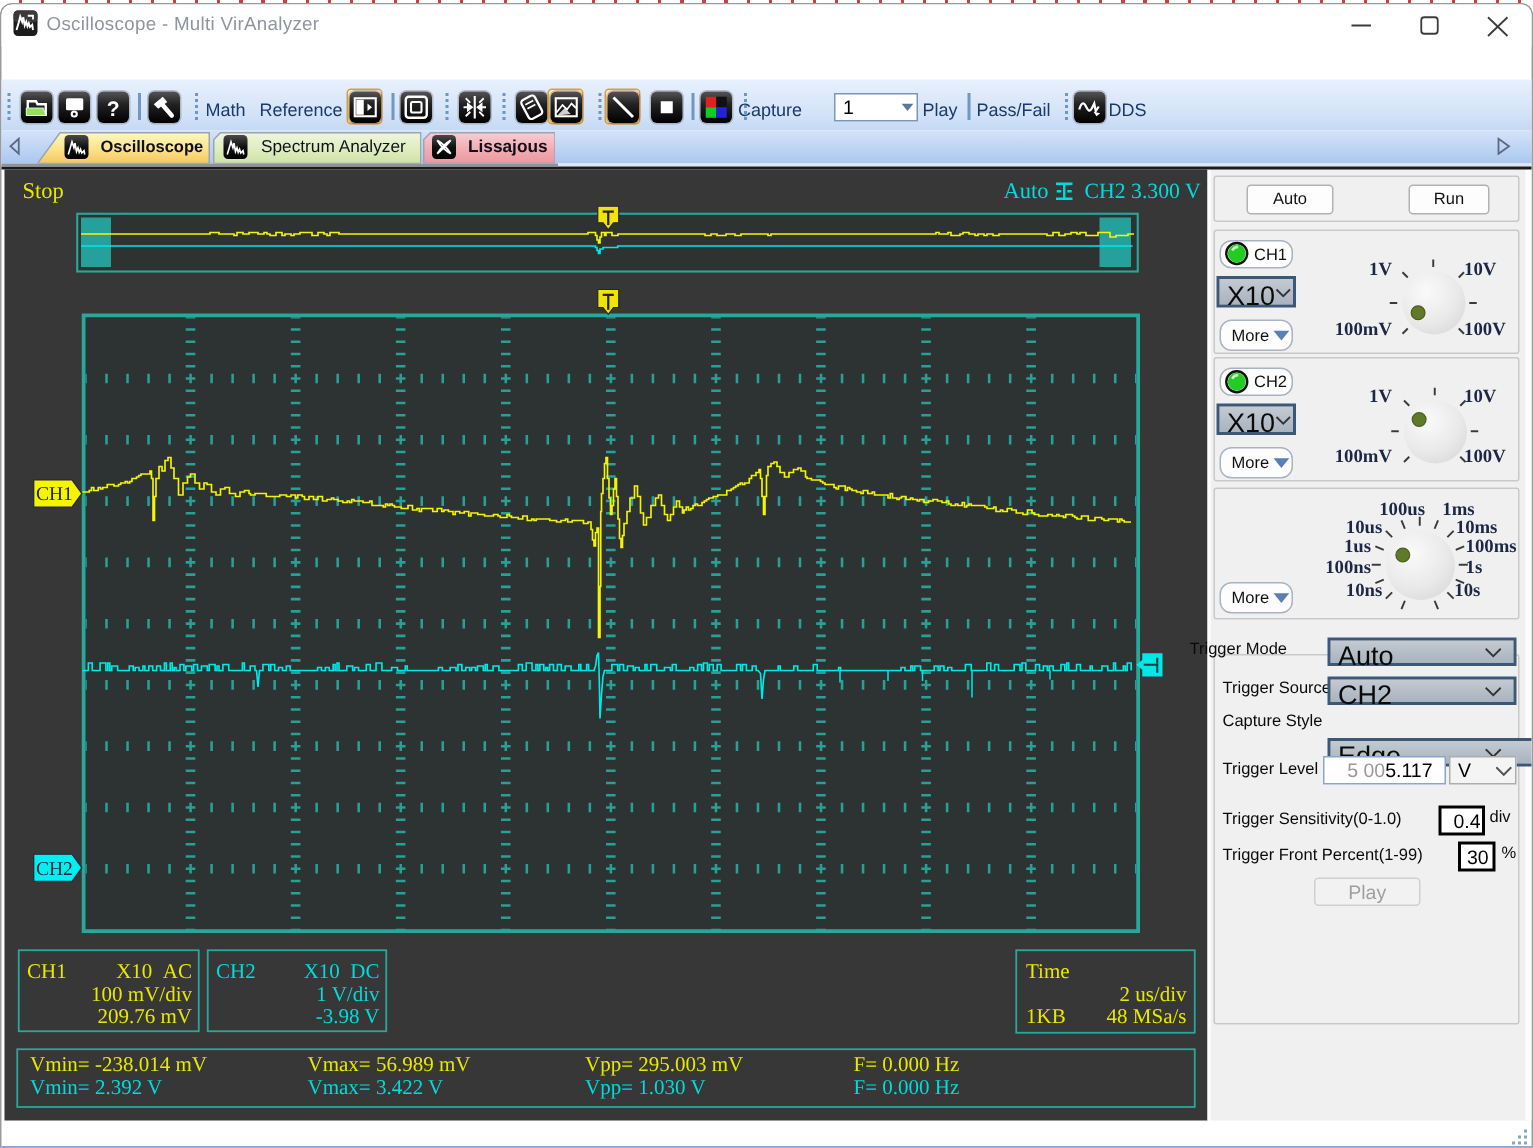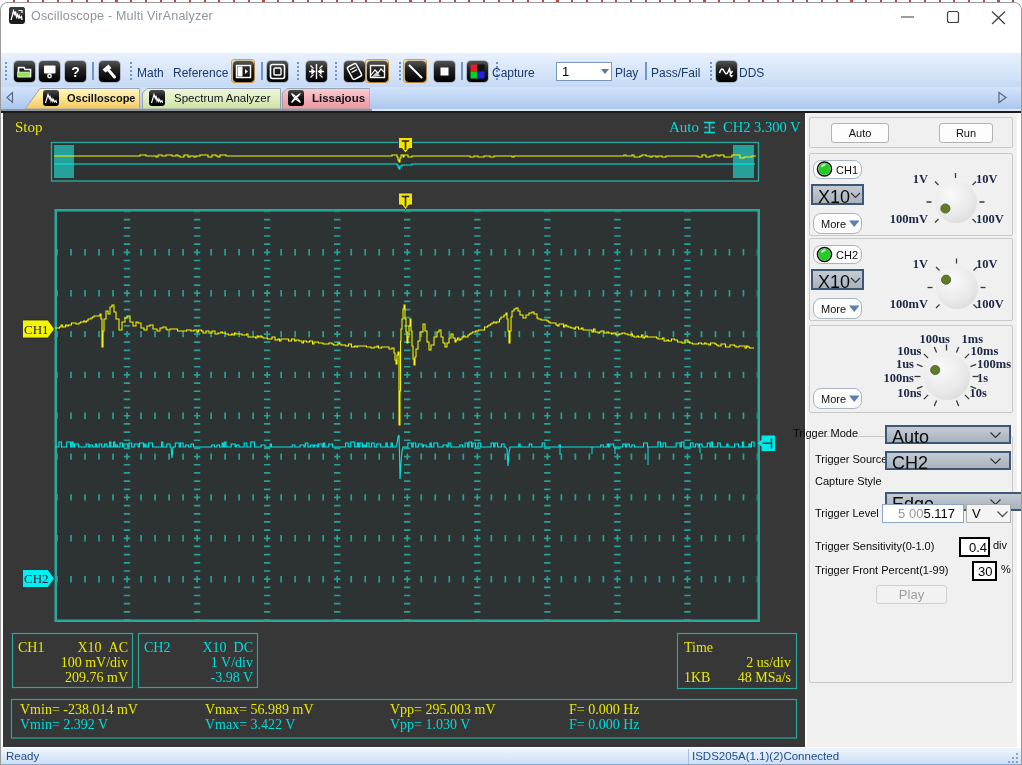--- a/index.html
+++ b/index.html
@@ -427,25 +427,20 @@
       </div>
 <div class="nbox" style="left:959px;top:536px;width:31px;height:20px">
         <span style="position:absolute;left:8px;top:1px">0.4</span>
       </div>
 <div class="lbl" style="left:993px;top:538px">div</div>
 <div class="nbox" style="left:972px;top:560px;width:25px;height:20px">
         <span style="position:absolute;left:4px;top:1px">30</span>
       </div>
 <div class="lbl" style="left:1001px;top:562px">%</div>
 <div style="position:absolute;left:876px;top:584px;width:71px;height:19px;background:#f2f2f2;border:1px solid #cfcfcf;border-radius:3px;font-size:13px;color:#9f9f9f;text-align:center;line-height:17px">Play</div>
-<div class="status">
-        <div class="sbtxt" style="left:6px">Ready</div>
-        <div style="position:absolute;left:688px;top:1px;width:1px;height:15px;background:#aac0dc"></div>
-        <div class="sbtxt" style="left:692px">ISDS205A(1.1)(2)Connected</div>
-      </div>
 <svg width="16" height="14" style="left:1006px;top:750px">
         <g fill="#8aa4c4">
           <rect x="10" y="10" width="2" height="2"></rect>
           <rect x="6" y="10" width="2" height="2"></rect>
           <rect x="2" y="10" width="2" height="2"></rect>
           <rect x="10" y="6" width="2" height="2"></rect>
           <rect x="6" y="6" width="2" height="2"></rect>
           <rect x="10" y="2" width="2" height="2"></rect>
         </g>
       </svg>

